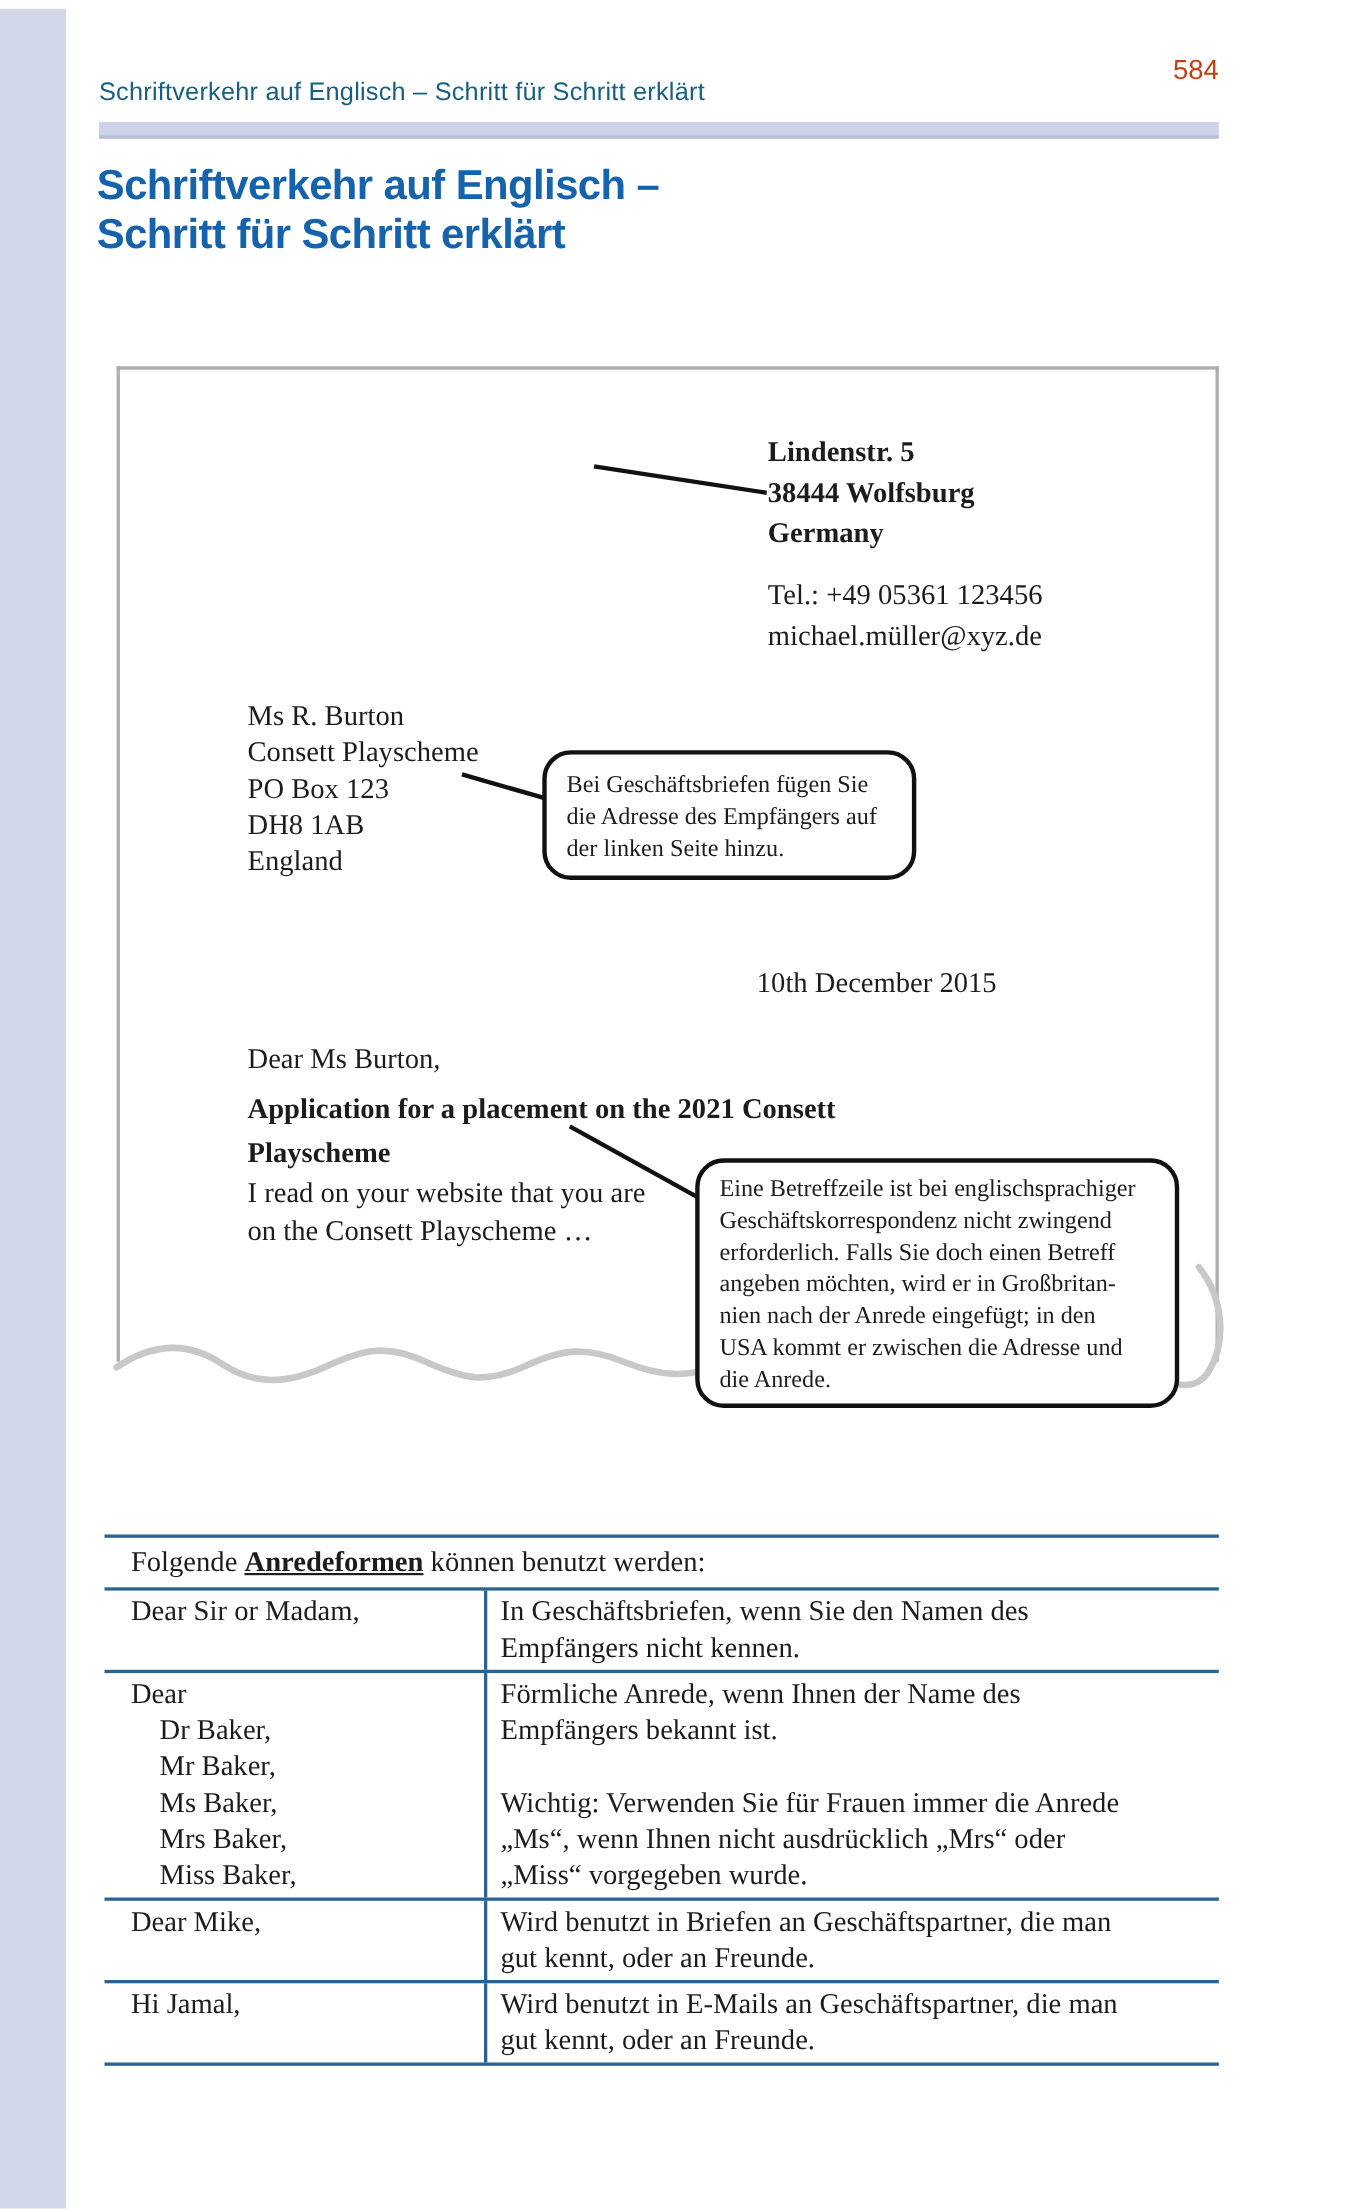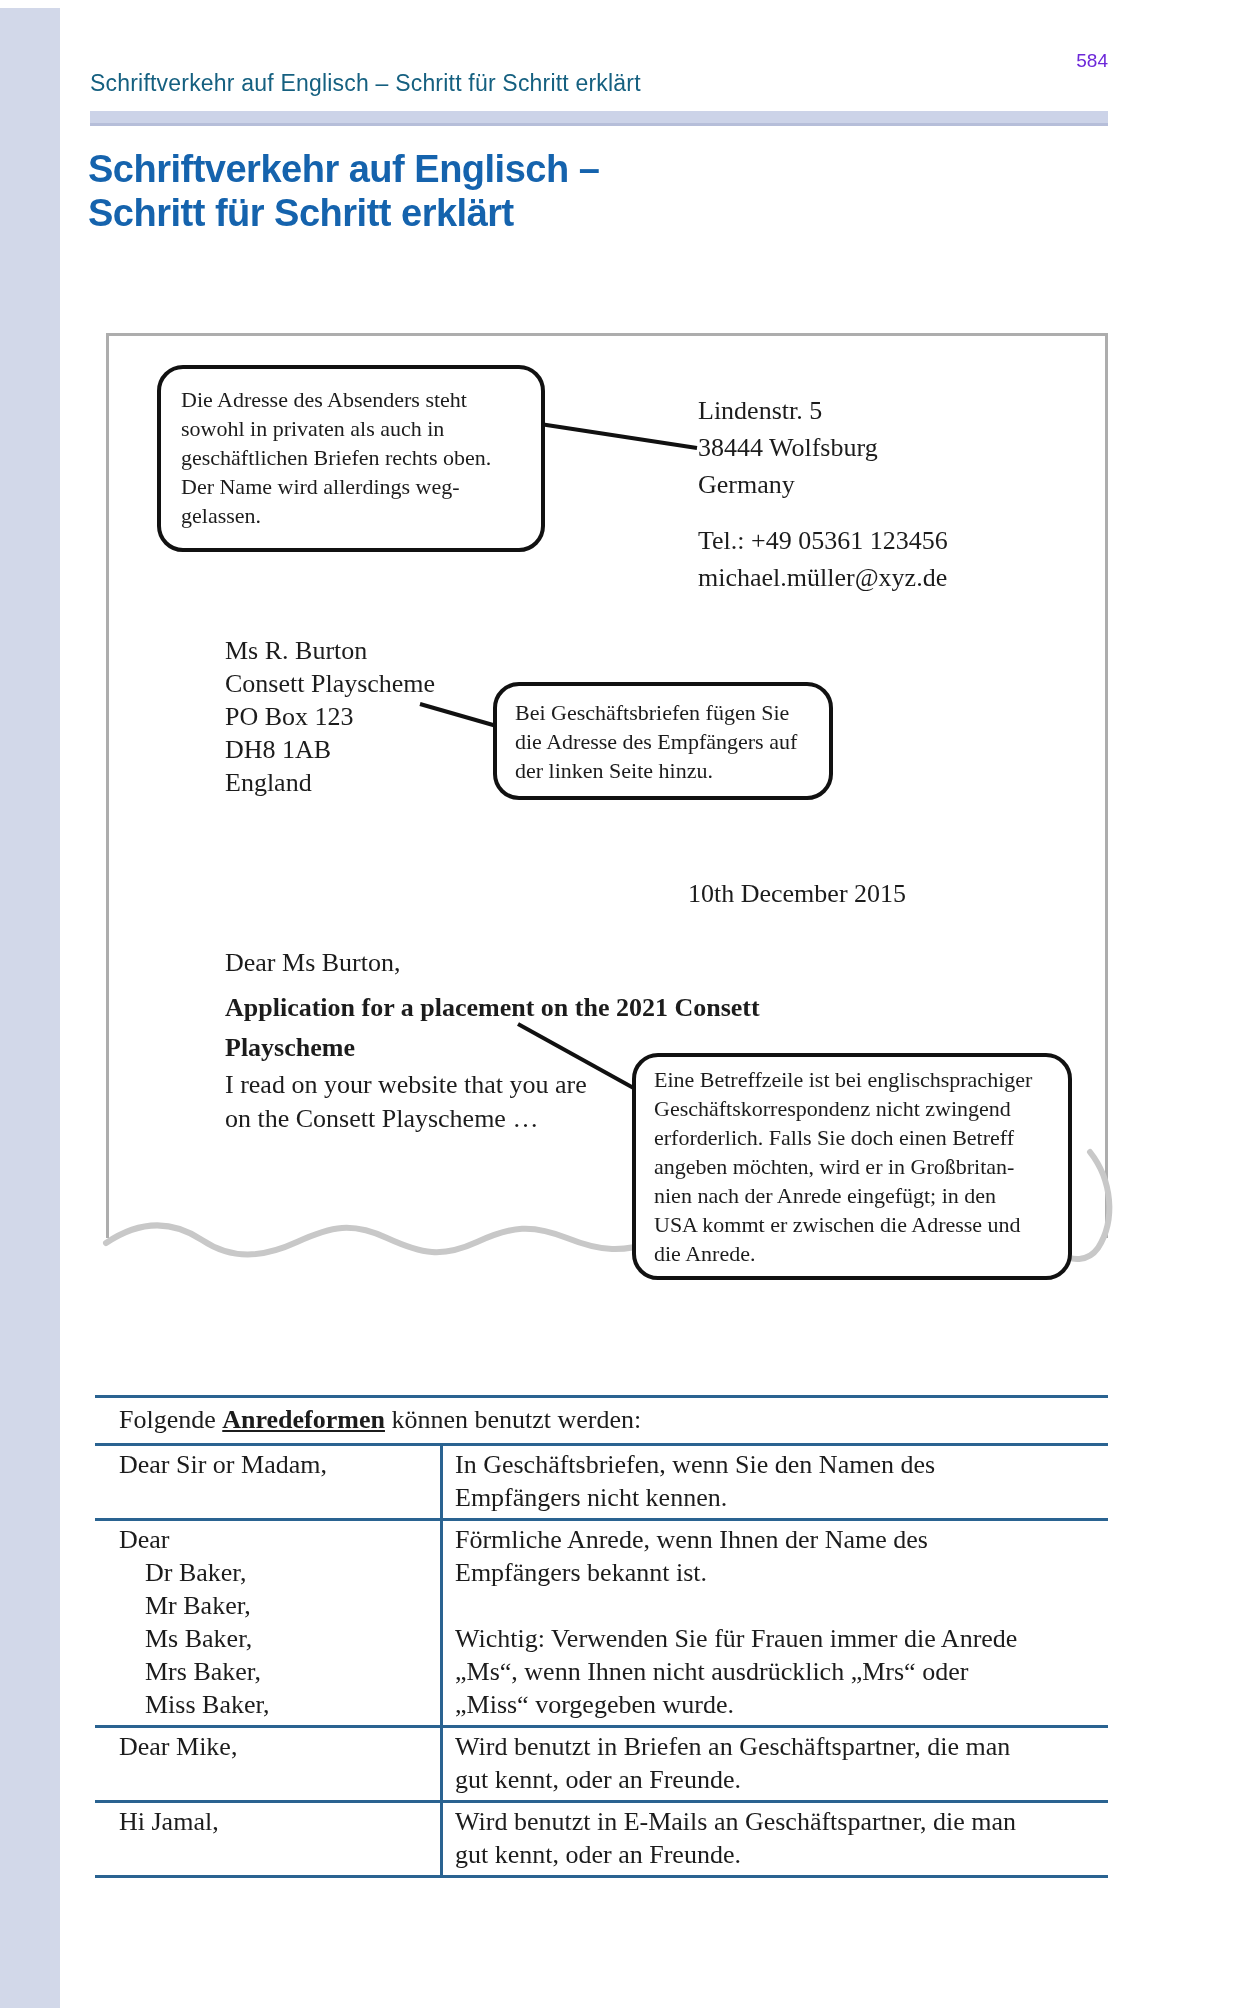--- a/index.html
+++ b/index.html
@@ -7,33 +7,33 @@
     --running_head:#156080; --title:#1563ad; --table_rule:#2a6391;
     --paper_border:#adadad; --torn_edge:#c8c8c8; --text:#1c1c1c; --callout_border:#111111;
   }
   html,body{margin:0;padding:0;background:#fff;}
   .page{position:relative;width:1241px;height:2008px;background:#fff;overflow:hidden;
         font-family:"Liberation Serif", serif;color:var(--text);}
   .accent-bar{position:absolute;left:0;top:8px;width:60px;height:2000px;background:var(--accent_bar);}
   .running-head{position:absolute;left:90px;top:70px;font-family:"Liberation Sans",sans-serif;
         font-size:23px;color:var(--running_head);letter-spacing:0.2px;}
   .page-number{position:absolute;left:1000px;top:50px;width:108px;text-align:right;
-        font-family:"Liberation Sans",sans-serif;font-size:19px;color:#6d28d9;}
+        font-family:"Liberation Sans",sans-serif;font-size:25px;color:#c2410c;}
   .header-bar{position:absolute;left:90px;top:111px;width:1018px;height:12px;
         background:var(--header_rule_bar);border-bottom:3px solid var(--header_rule_edge);}
   .page-title{position:absolute;left:88px;top:147px;font-family:"Liberation Sans",sans-serif;
         font-weight:bold;font-size:38px;line-height:44px;color:var(--title);letter-spacing:-0.5px;}
   .page-title span{display:block;}
 
   .letter-paper{position:absolute;left:106px;top:333px;width:1002px;height:905px;box-sizing:border-box;
         border:3px solid var(--paper_border);border-bottom:none;background:#fff;z-index:1;}
   .overlay-svg{position:absolute;left:0;top:0;width:1241px;height:2008px;z-index:2;pointer-events:none;}
 
   .ltxt{position:absolute;z-index:2;font-size:26px;white-space:pre-wrap;}
-  .sender-address{left:698px;top:392px;line-height:37px;}
+  .sender-address{left:698px;top:392px;line-height:37px;font-weight:bold;}
   .sender-contact{left:698px;top:522px;line-height:37px;}
   .recipient{left:225px;top:634px;line-height:33px;}
   .date{left:688px;top:879px;}
   .salutation{left:225px;top:948px;}
   .subject{left:225px;top:988px;font-weight:bold;line-height:40px;}
   .body-text{left:225px;top:1068px;line-height:34px;}
 
   .callout{position:absolute;z-index:3;box-sizing:border-box;background:#fff;
         border:4px solid var(--callout_border);border-radius:26px;
         font-size:22px;line-height:29px;white-space:pre-wrap;}
@@ -89,25 +89,20 @@
 PO Box 123
 DH8 1AB
 England</div>
   <div class="ltxt date">10th December 2015</div>
   <div class="ltxt salutation">Dear Ms Burton,</div>
   <div class="ltxt subject">Application for a placement on the 2021 Consett
 Playscheme</div>
   <div class="ltxt body-text">I read on your website that you are
 on the Consett Playscheme …</div>
 
-  <div class="callout callout-1">Die Adresse des Absenders steht
-sowohl in privaten als auch in
-geschäftlichen Briefen rechts oben.
-Der Name wird allerdings weg-
-gelassen.</div>
   <div class="callout callout-2">Bei Geschäftsbriefen fügen Sie
 die Adresse des Empfängers auf
 der linken Seite hinzu.</div>
   <div class="callout callout-3">Eine Betreffzeile ist bei englischsprachiger
 Geschäftskorrespondenz nicht zwingend
 erforderlich. Falls Sie doch einen Betreff
 angeben möchten, wird er in Großbritan-
 nien nach der Anrede eingefügt; in den
 USA kommt er zwischen die Adresse und
 die Anrede.</div>

